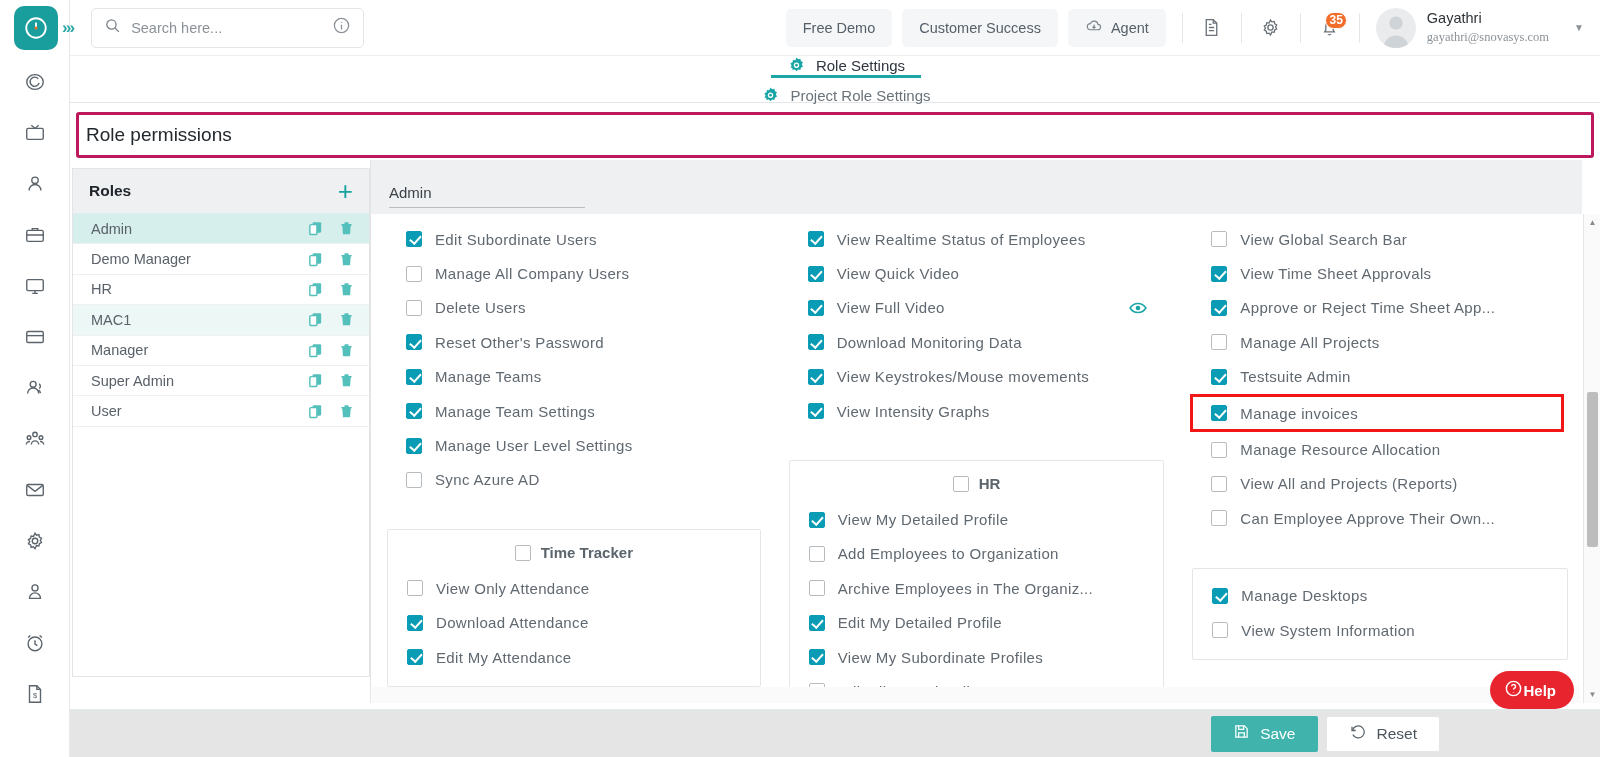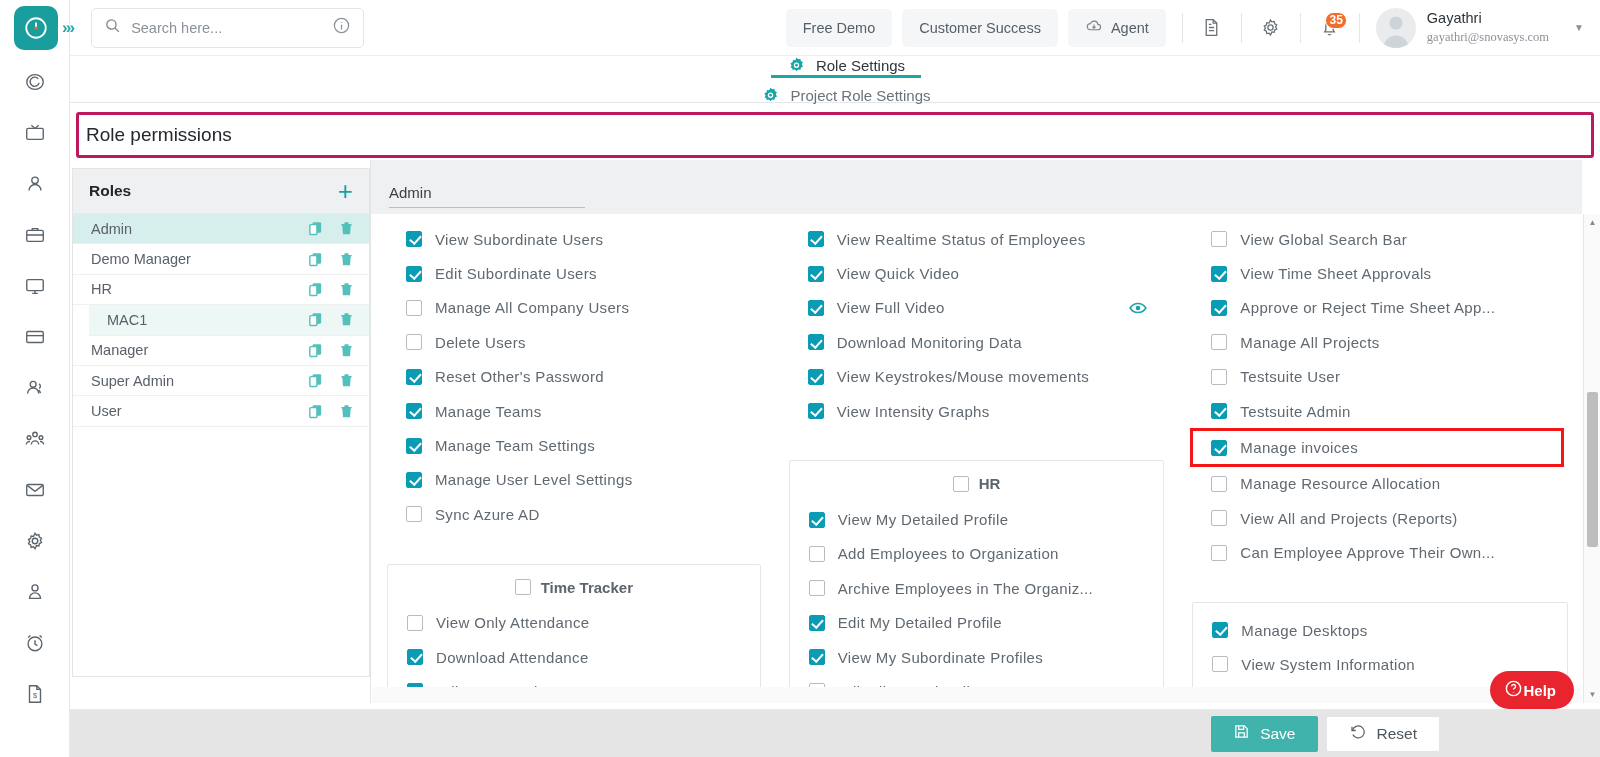--- a/index.html
+++ b/index.html
@@ -116,21 +116,21 @@
     border-bottom: 1px solid #ddf0ee;
   }
   .roles-head-title { font-size: 15.5px; font-weight: 700; color: #20262b; }
   .plus { color: #16a39f; font-size: 26px; line-height: 1; cursor: pointer; font-weight: 300; }
   .role-row {
     height: 30.4px; display: flex; align-items: center; padding: 0 14px 0 18px;
     border-bottom: 1px solid #eef0f1; font-size: 14.5px; color: #5a6169;
     cursor: pointer;
   }
   .role-row.sel { background: #d6efed; }
-  .role-row.hl { background: #ecf7f6; margin-left: 16px; }
+  .role-row.hl { background: #ecf7f6; }
   .role-name { flex: 1; }
   .role-acts { display: flex; gap: 14px; align-items: center; color: #53c0bb; }
   .role-acts span { cursor: pointer; display: flex; }
 
   
   .perm-area { position: absolute; left: 300px; top: 0; right: 0; bottom: 0; }
   .perm-head {
     position: absolute; left: 0; top: 0; right: 18px; height: 54px;
     background: #eef0f1; border-left: 1px solid #e2e4e6;
     display: flex; align-items: flex-end; padding: 0 0 6px 18px;
@@ -555,24 +555,20 @@
       <div class="perm-head">
         <input class="role-input" type="text" value="Admin" style="">
       </div>
 
       <div class="perm-scroll">
         <div class="cols">
           <div class="col c1" id="col1">
               <div class="card noborder">
                 <div class="pitem">
                   <span class="cb on"></span>
-                  <span class="lbl">View Subordinate Users</span>
-                </div>
-                <div class="pitem">
-                  <span class="cb on"></span>
                   <span class="lbl">Edit Subordinate Users</span>
                 </div>
                 <div class="pitem">
                   <span class="cb"></span>
                   <span class="lbl">Manage All Company Users</span>
                 </div>
                 <div class="pitem">
                   <span class="cb"></span>
                   <span class="lbl">Delete Users</span>
                 </div>
@@ -690,24 +686,20 @@
                   <span class="cb on"></span>
                   <span class="lbl">View Time Sheet Approvals</span>
                 </div>
                 <div class="pitem">
                   <span class="cb on"></span>
                   <span class="lbl">Approve or Reject Time Sheet App...</span>
                 </div>
                 <div class="pitem">
                   <span class="cb"></span>
                   <span class="lbl">Manage All Projects</span>
-                </div>
-                <div class="pitem">
-                  <span class="cb"></span>
-                  <span class="lbl">Testsuite User</span>
                 </div>
                 <div class="pitem">
                   <span class="cb on"></span>
                   <span class="lbl">Testsuite Admin</span>
                 </div>
                 <div class="pitem boxed">
                   <span class="cb on"></span>
                   <span class="lbl">Manage invoices</span>
                 </div>
                 <div class="pitem">

